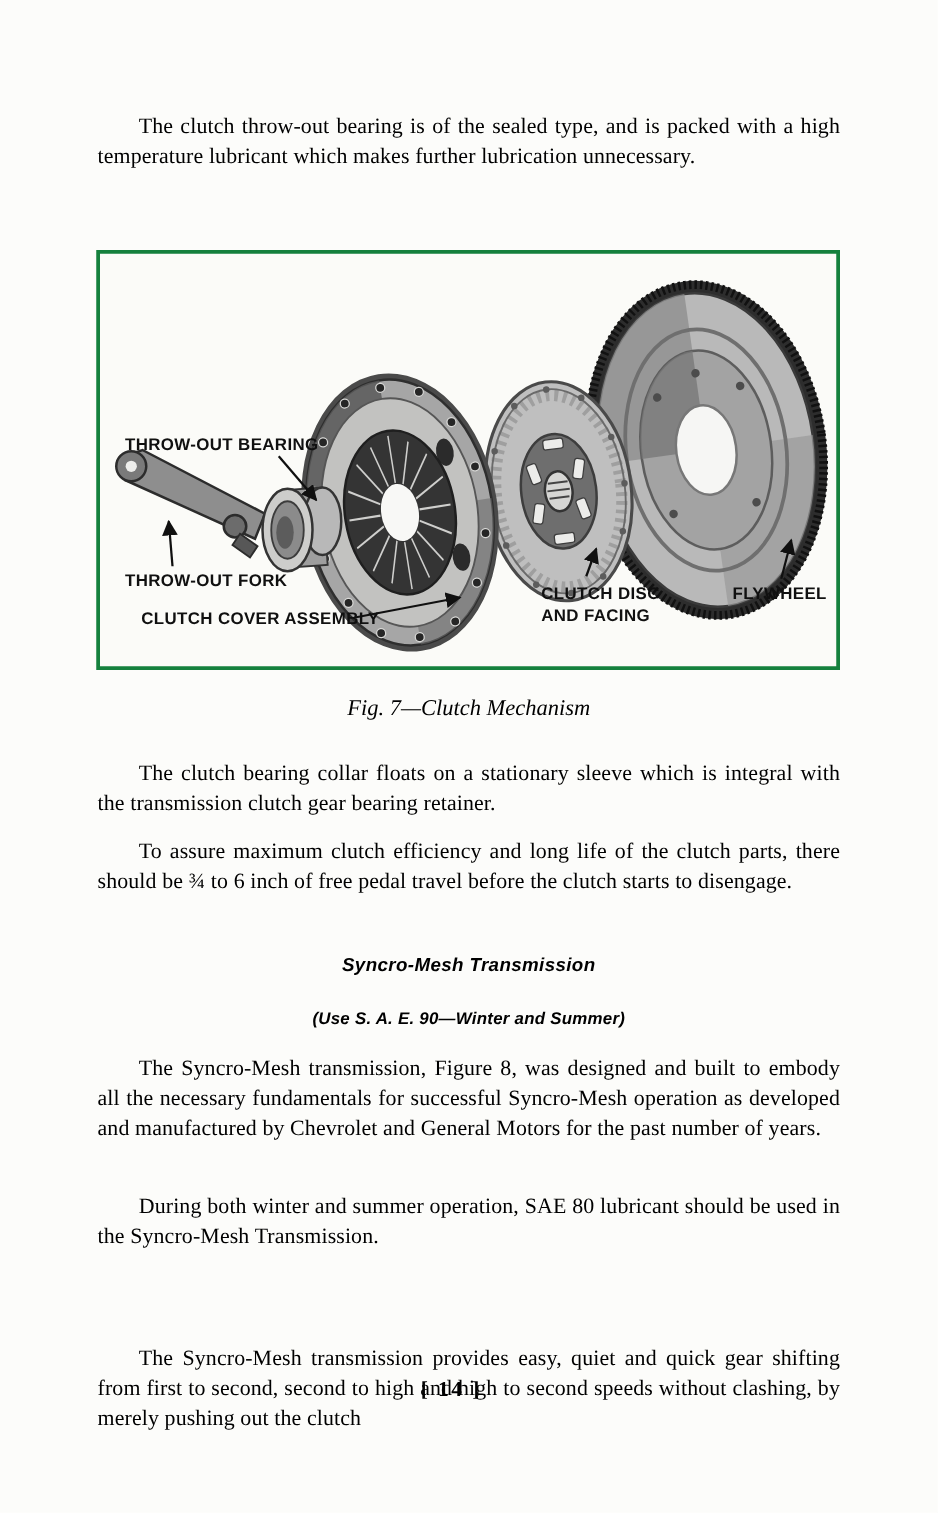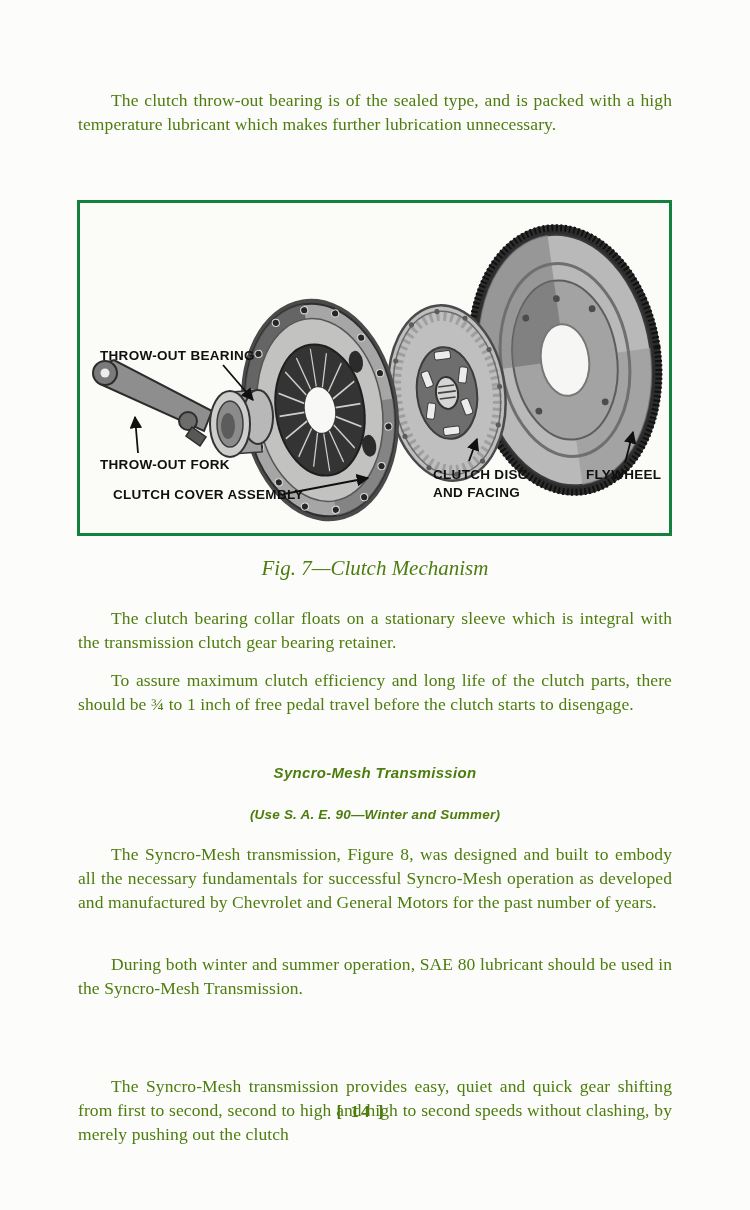--- a/index.html
+++ b/index.html
@@ -2,21 +2,21 @@
 <html><head>
 <meta charset="utf-8">
 <style>
   html, body { margin: 0; padding: 0; }
   .page {
     position: relative;
     width: 750px;
     height: 1210px;
     background: #fcfcfa;
     font-family: "Liberation Serif", serif;
-    color: #4d7c0f;
+    color: #000000;
     overflow: hidden;
   }
   .col {
     position: absolute;
     left: 78px;
     width: 594px;
   }
   p.body-par {
     margin: 0;
     font-size: 17.5px;
@@ -35,21 +35,21 @@
     box-sizing: border-box;
     background: #fbfbf8;
   }
   .fig-caption {
     position: absolute;
     left: 78px;
     top: 556px;
     width: 594px;
     text-align: center;
     font-style: italic;
-    font-size: 21px;
+    font-size: 18px;
     margin: 0;
   }
   .sec-heading {
     position: absolute;
     left: 78px;
     top: 764px;
     width: 594px;
     text-align: center;
     margin: 0;
     font-family: "Liberation Sans", sans-serif;
@@ -234,21 +234,21 @@
         <text class="fig-label" x="353" y="276">CLUTCH DISC</text>
         <text class="fig-label" x="353" y="294">AND FACING</text>
         <text class="fig-label" x="506" y="276">FLYWHEEL</text>
       </g>
     </svg>
   </div>
 
   <p class="fig-caption">Fig. 7—Clutch Mechanism</p>
 
   <p class="body-par col p2">The clutch bearing collar floats on a stationary sleeve which is integral with the transmission clutch gear bearing retainer.</p>
-  <p class="body-par col p3">To assure maximum clutch efficiency and long life of the clutch parts, there should be ¾ to 1 inch of free pedal travel before the clutch starts to disengage.</p>
+  <p class="body-par col p3">To assure maximum clutch efficiency and long life of the clutch parts, there should be ¾ to 6 inch of free pedal travel before the clutch starts to disengage.</p>
 
   <h2 class="sec-heading">Syncro-Mesh Transmission</h2>
   <h3 class="sec-subheading">(Use S. A. E. 90—Winter and Summer)</h3>
 
   <p class="body-par col p4">The Syncro-Mesh transmission, Figure 8, was designed and built to embody all the necessary fundamentals for successful Syncro-Mesh operation as developed and manufactured by Chevrolet and General Motors for the past number of years.</p>
   <p class="body-par col p5">During both winter and summer operation, SAE 80 lubricant should be used in the Syncro-Mesh Transmission.</p>
   <p class="body-par col p6">The Syncro-Mesh transmission provides easy, quiet and quick gear shifting from first to second, second to high and high to second speeds without clashing, by merely pushing out the clutch</p>
 
   <p class="page-number">[ 14 ]</p>
 

